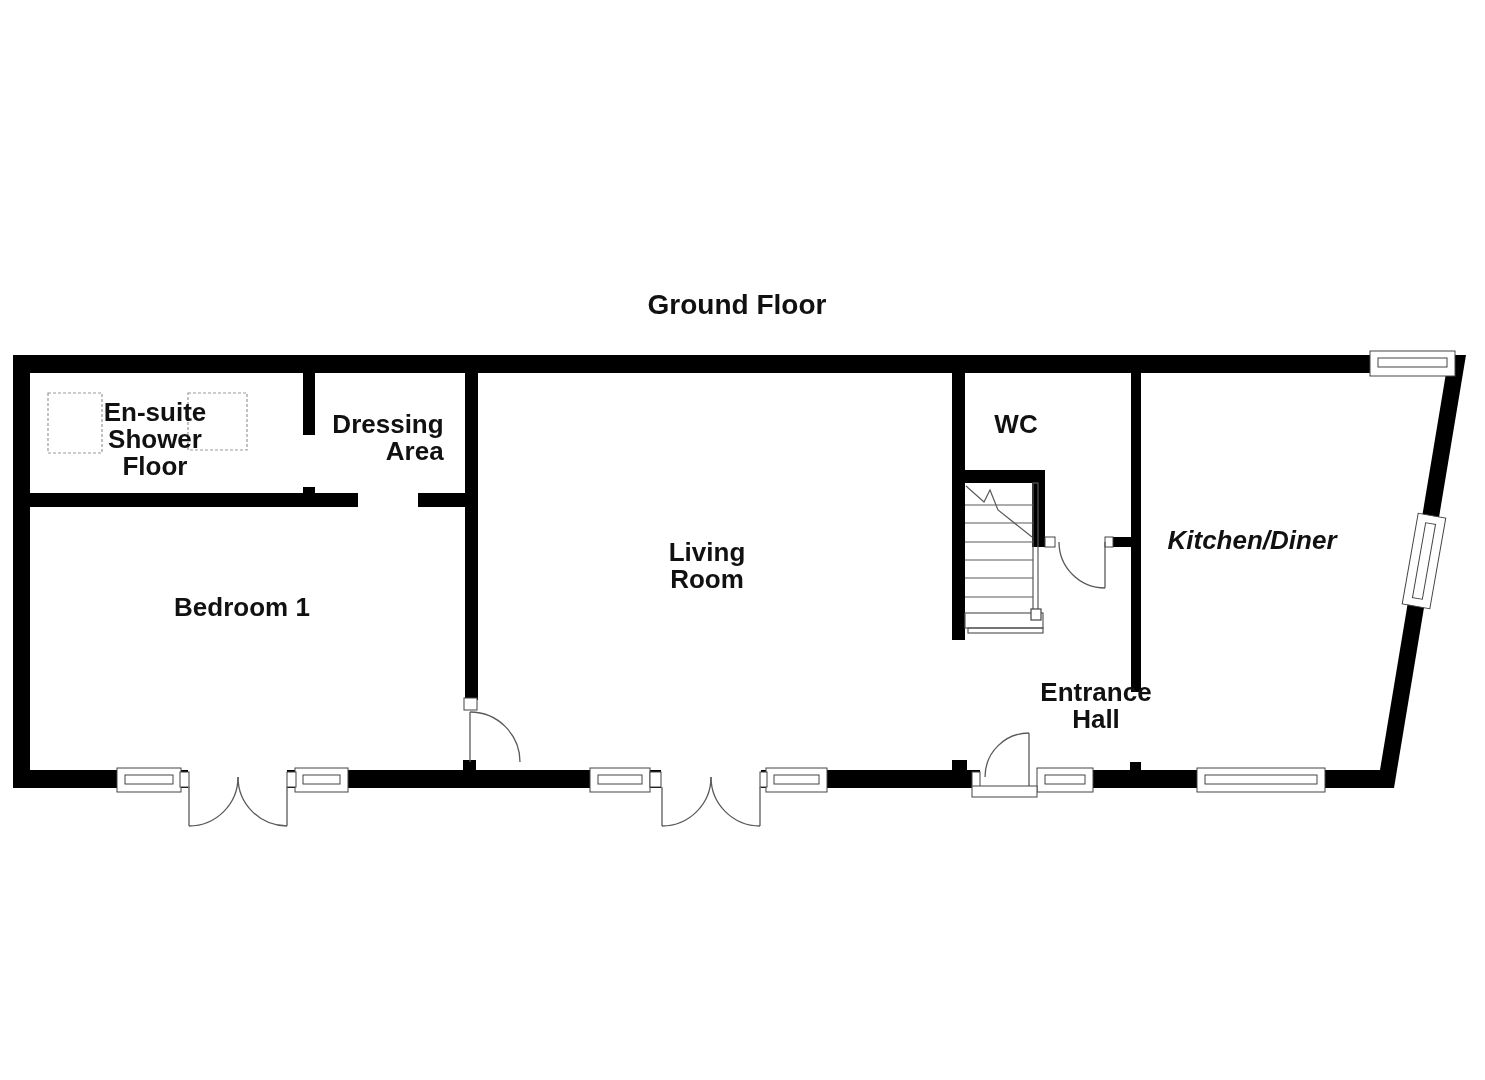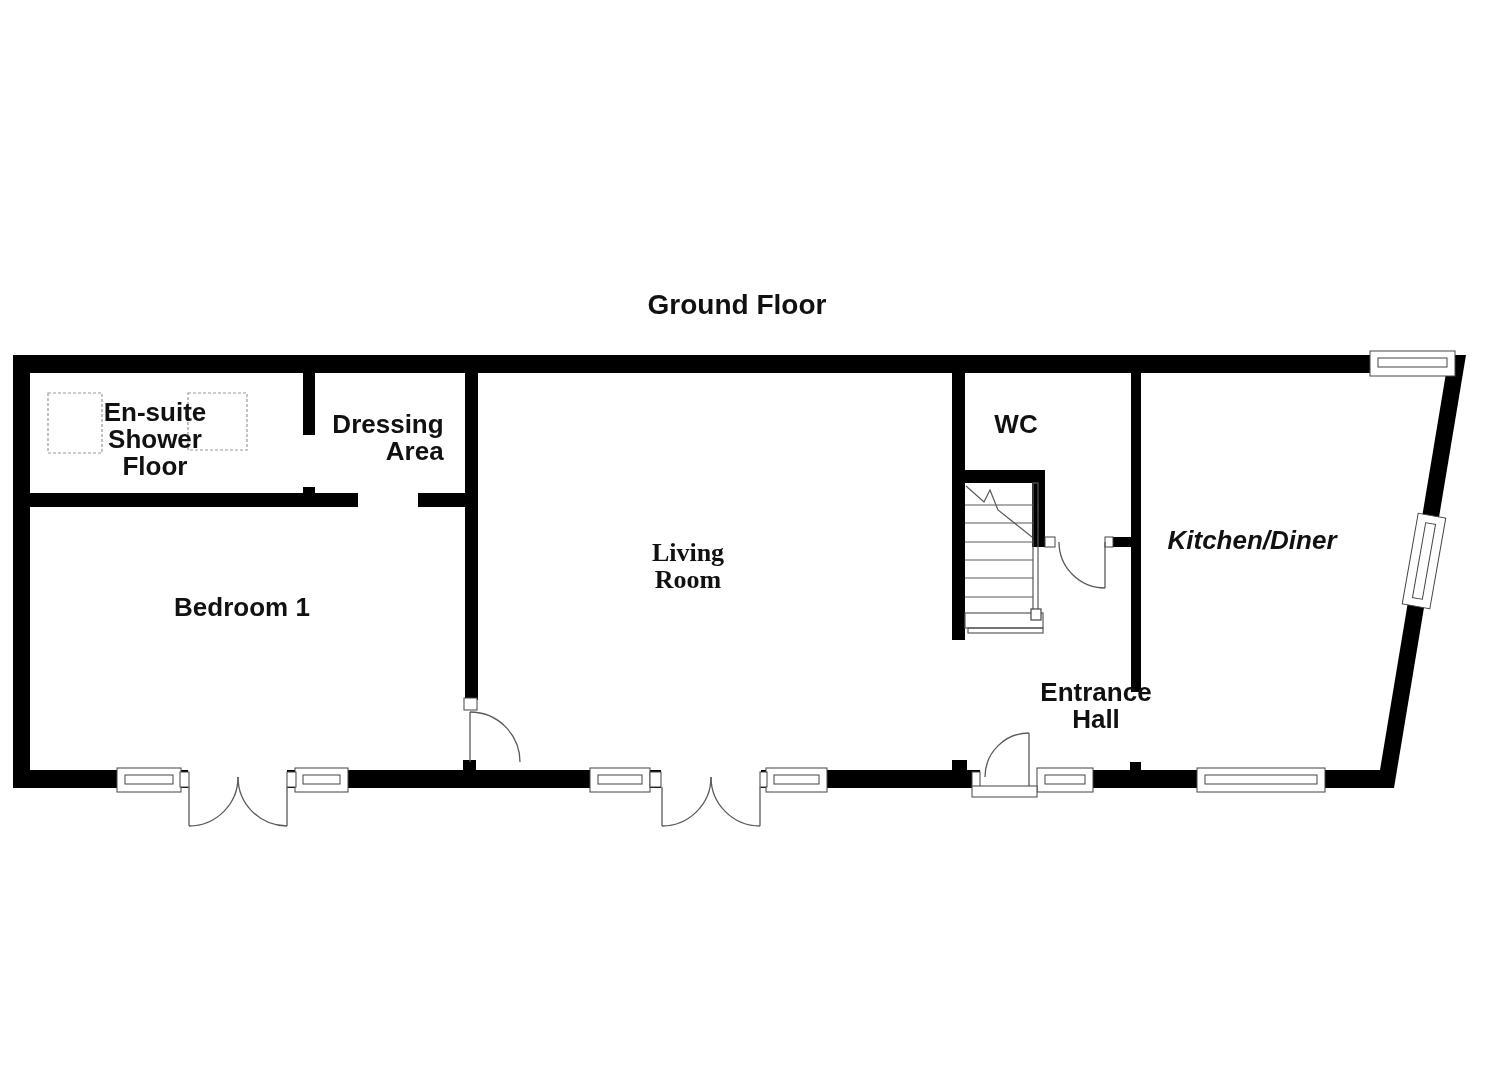--- a/index.html
+++ b/index.html
@@ -163,21 +163,21 @@
 
   <div class="lbl" style="left:155px;top:440px;">En-suite
 Shower
 Floor</div>
 
   <div class="lbl" style="left:388px;top:438px;text-align:right;">Dressing
 Area</div>
 
   <div class="lbl" style="left:242px;top:608px;">Bedroom 1</div>
 
-  <div class="lbl" style="left:688px;top:566px;font-family:Liberation Serif, serif;">Living
+  <div class="lbl" style="left:707px;top:566px;">Living
 Room</div>
 
   <div class="lbl" style="left:1016px;top:425px;">WC</div>
 
   <div class="lbl" style="left:1096px;top:706px;">Entrance
 Hall</div>
 
   <div class="lbl" style="left:1252px;top:541px;font-style:italic;">Kitchen/Diner</div>
 </div>
 

